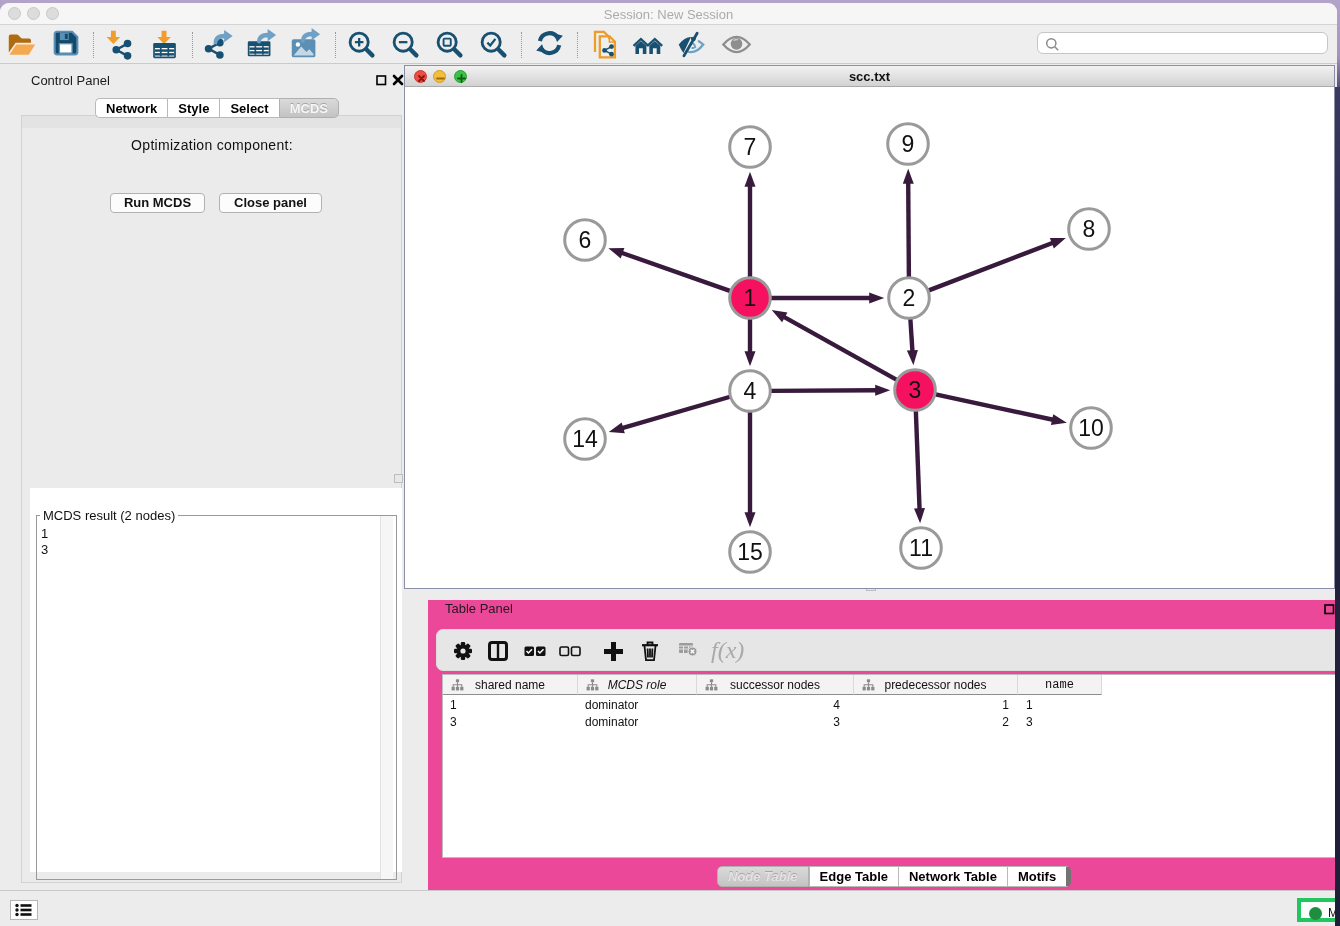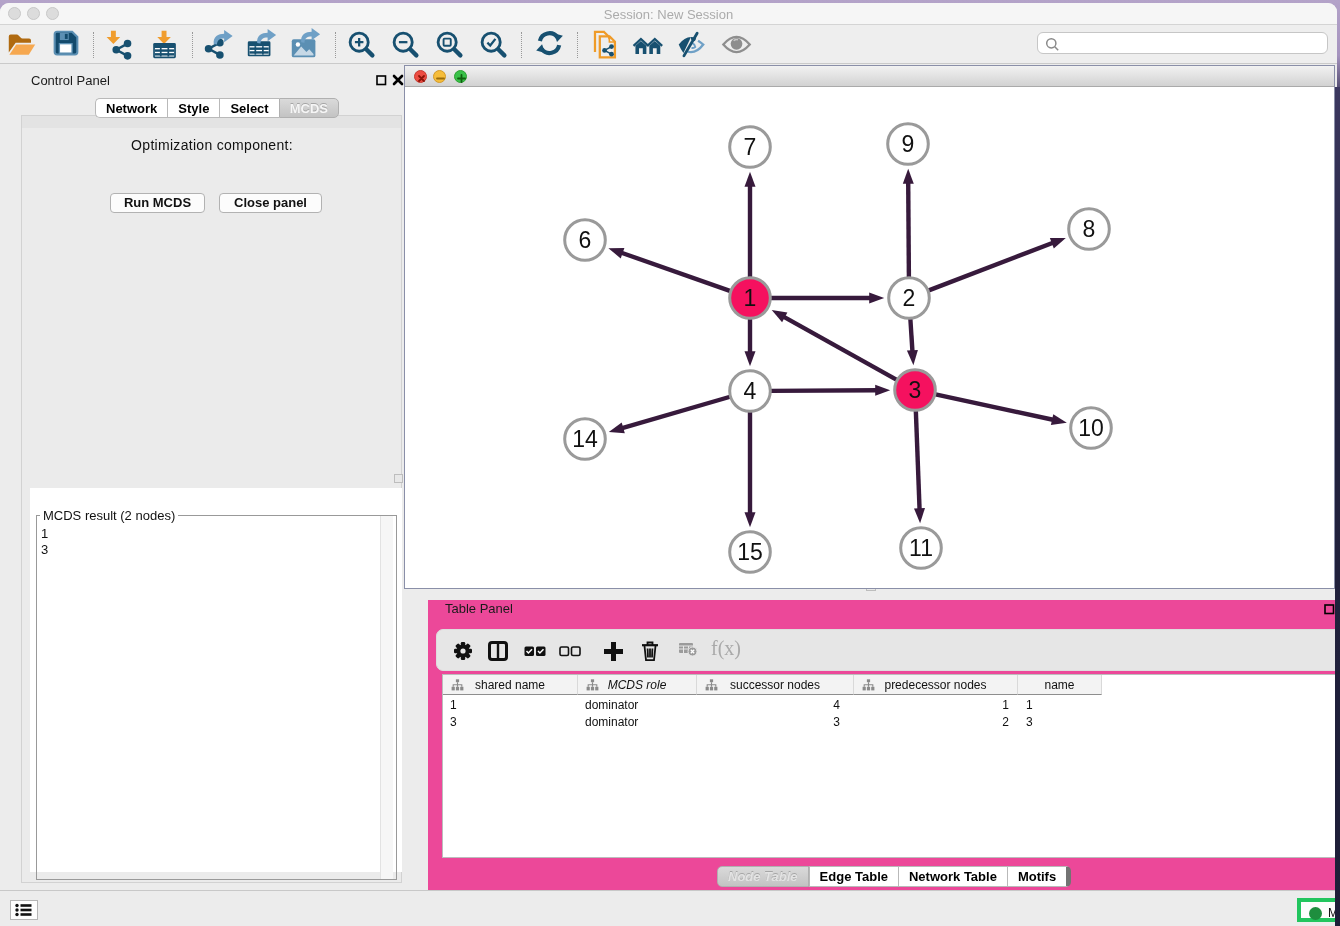--- a/index.html
+++ b/index.html
@@ -247,20 +247,21 @@
     <div class="frame-head">
       <div class="fl" style="left:9px; background:#ed4d42; border:1px solid #c63a30;"><svg width="11" height="11" viewBox="0 0 11 11" style="margin:1px;">
             <path d="M3,3 L8,8 M8,3 L3,8" stroke="#8c1409" stroke-width="1.8" stroke-linecap="round"></path>
           </svg></div>
       <div class="fl" style="left:28px; background:#f6bd3a; border:1px solid #d29a29;"><svg width="11" height="11" viewBox="0 0 11 11" style="margin:1px;">
             <path d="M2,5.5 H9" stroke="#9a6c0a" stroke-width="1.8" stroke-linecap="round"></path>
           </svg></div>
       <div class="fl" style="left:49px; background:#39c149; border:1px solid #2da032;"><svg width="11" height="11" viewBox="0 0 11 11" style="margin:1px;">
             <path d="M2,5.5 H9 M5.5,2 V9" stroke="#10600f" stroke-width="1.8" stroke-linecap="round"></path>
           </svg></div>
+      <div class="frame-title">scc.txt</div>
     </div>
     <div class="canvas">
       <svg id="graph" width="929" height="500" viewBox="0 0 929 500">
 <g stroke="#371a3c" stroke-width="4.4" fill="#371a3c">
 <line x1="345.0" y1="191.2" x2="345.0" y2="97.8"></line>
 <polygon points="345.0,84.8 350.5,99.8 339.5,99.8" stroke="none"></polygon>
 <line x1="326.3" y1="204.4" x2="215.7" y2="165.5"></line>
 <polygon points="203.4,161.2 219.4,161.0 215.7,171.4" stroke="none"></polygon>
 <line x1="364.8" y1="211.0" x2="466.2" y2="211.0"></line>
 <polygon points="479.2,211.0 464.2,216.5 464.2,205.5" stroke="none"></polygon>
@@ -370,21 +371,21 @@
           <rect x="1" y="3" width="14" height="10" rx="1" fill="#9b9b9b"></rect>
           <g stroke="#e7e7e7" stroke-width="1">
             <line x1="1" y1="6" x2="15" y2="6"></line>
             <line x1="1" y1="9" x2="15" y2="9"></line>
             <line x1="5.5" y1="6" x2="5.5" y2="13"></line>
             <line x1="10.5" y1="6" x2="10.5" y2="13"></line>
           </g>
           <circle cx="14.5" cy="11.5" r="4.5" fill="#9b9b9b" stroke="#e7e7e7" stroke-width="1"></circle>
           <path d="M12.8,9.8 L16.2,13.2 M16.2,9.8 L12.8,13.2" stroke="#fff" stroke-width="1.3"></path>
         </svg>
-<div style="position:absolute; left:274px; top:7px; font-family:'Liberation Serif',serif; font-size:20px; color:#a9a9a9;">f(x)</div>
+<div style="position:absolute; left:274px; top:7px; font-family:'Liberation Serif',serif; font-style:italic; font-size:24px; color:#a9a9a9;">f(x)</div>
     </div>
     <div class="tbl" id="tbl">
     <div class="th" style="left:0px; width:135px;">
           <svg width="13" height="12" viewBox="0 0 13 12">
             <g fill="#8a8a8a">
               <rect x="4.9" y="0.3" width="3.2" height="2.9"></rect>
               <rect x="0.6" y="7.8" width="3.2" height="3.6"></rect>
               <rect x="4.9" y="7.8" width="3.2" height="3.6"></rect>
               <rect x="9.2" y="7.8" width="3.2" height="3.6"></rect>
             </g>
@@ -421,21 +422,21 @@
             <g fill="#8a8a8a">
               <rect x="4.9" y="0.3" width="3.2" height="2.9"></rect>
               <rect x="0.6" y="7.8" width="3.2" height="3.6"></rect>
               <rect x="4.9" y="7.8" width="3.2" height="3.6"></rect>
               <rect x="9.2" y="7.8" width="3.2" height="3.6"></rect>
             </g>
             <path d="M6.5,3.2 V5.7 M2.2,7.8 V5.7 H10.8 V7.8 M6.5,5.7 V7.8" stroke="#8a8a8a" stroke-width="1.1" fill="none"></path>
           </svg>
           <span>predecessor nodes</span>
         </div>
-<div class="th" style="left:575px; width:84px;">
+<div class="th" style="left:575px; width:84px;font-family:Liberation Mono, monospace;">
           <span>name</span>
         </div>
 <div class="td" style="left:7px; top:22px;">1</div>
 <div class="td" style="left:142px; top:22px;">dominator</div>
 <div class="td" style="left:254px; top:22px; width:143px; text-align:right;">4</div>
 <div class="td" style="left:411px; top:22px; width:155px; text-align:right;">1</div>
 <div class="td" style="left:583px; top:22px;">1</div>
 <div class="td" style="left:7px; top:39px;">3</div>
 <div class="td" style="left:142px; top:39px;">dominator</div>
 <div class="td" style="left:254px; top:39px; width:143px; text-align:right;">3</div>

